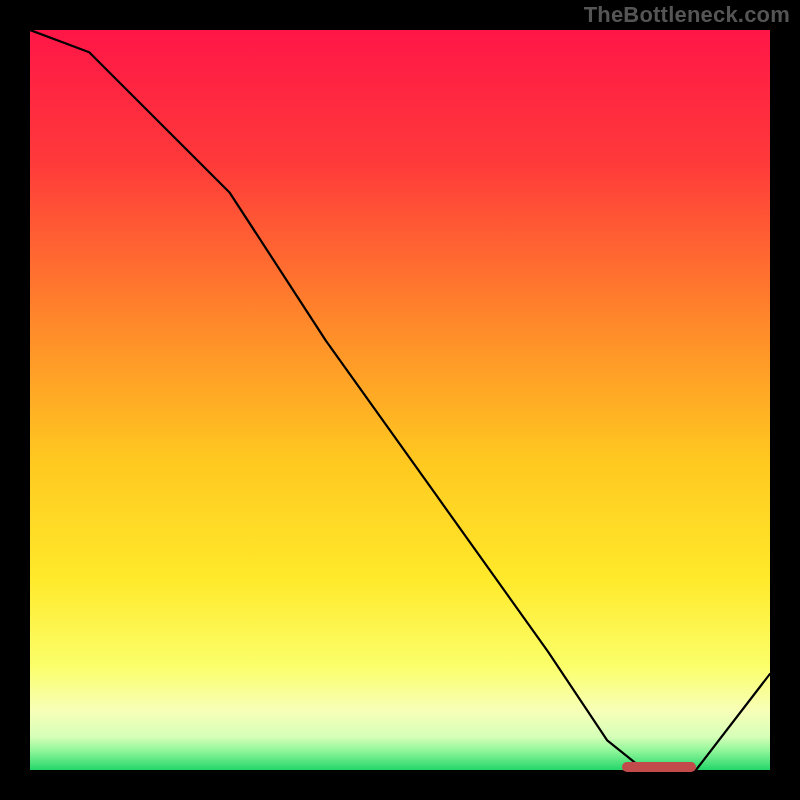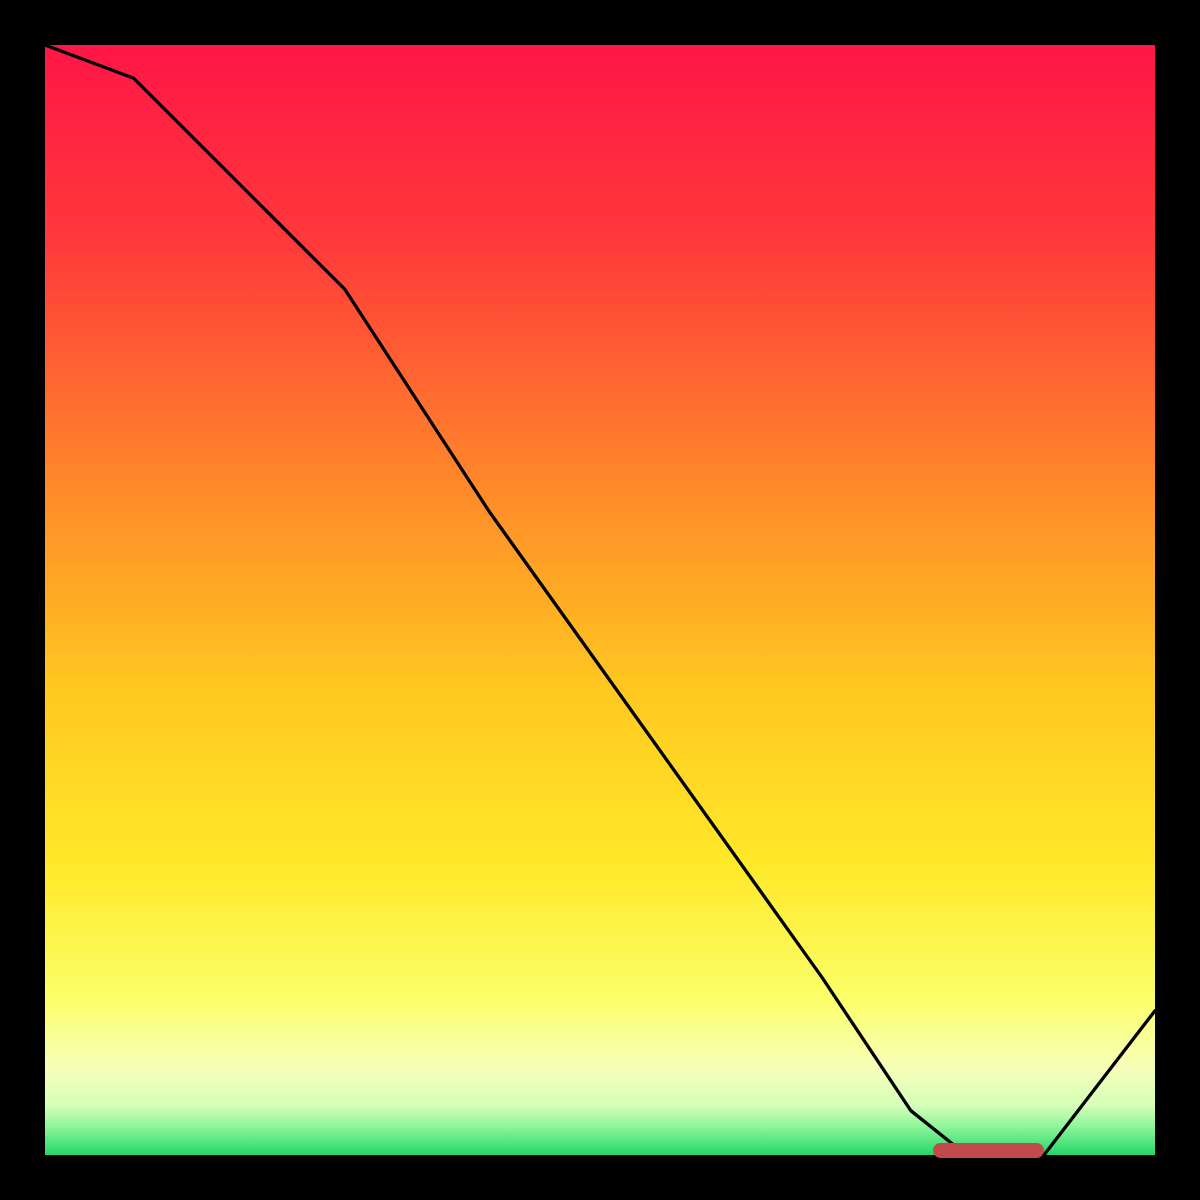--- a/index.html
+++ b/index.html
@@ -54,20 +54,21 @@
     height: 10px;
     border-radius: 5px;
     background: #c24a4a;
     transform: translate(-50%, -50%);
   }
 </style>
 </head>
 <body>
 
 <div class="frame">
+  <div class="watermark">TheBottleneck.com</div>
 
   <div class="plot">
     <svg class="gradient-bg" viewBox="0 0 740 740" preserveAspectRatio="none">
       <defs>
         <linearGradient id="heat" x1="0" y1="0" x2="0" y2="1">
             <stop offset="0%" stop-color="#ff1647"></stop>
             <stop offset="18%" stop-color="#ff3a3a"></stop>
             <stop offset="40%" stop-color="#ff8a2a"></stop>
             <stop offset="57.99999999999999%" stop-color="#ffc820"></stop>
             <stop offset="74%" stop-color="#ffe92a"></stop>

